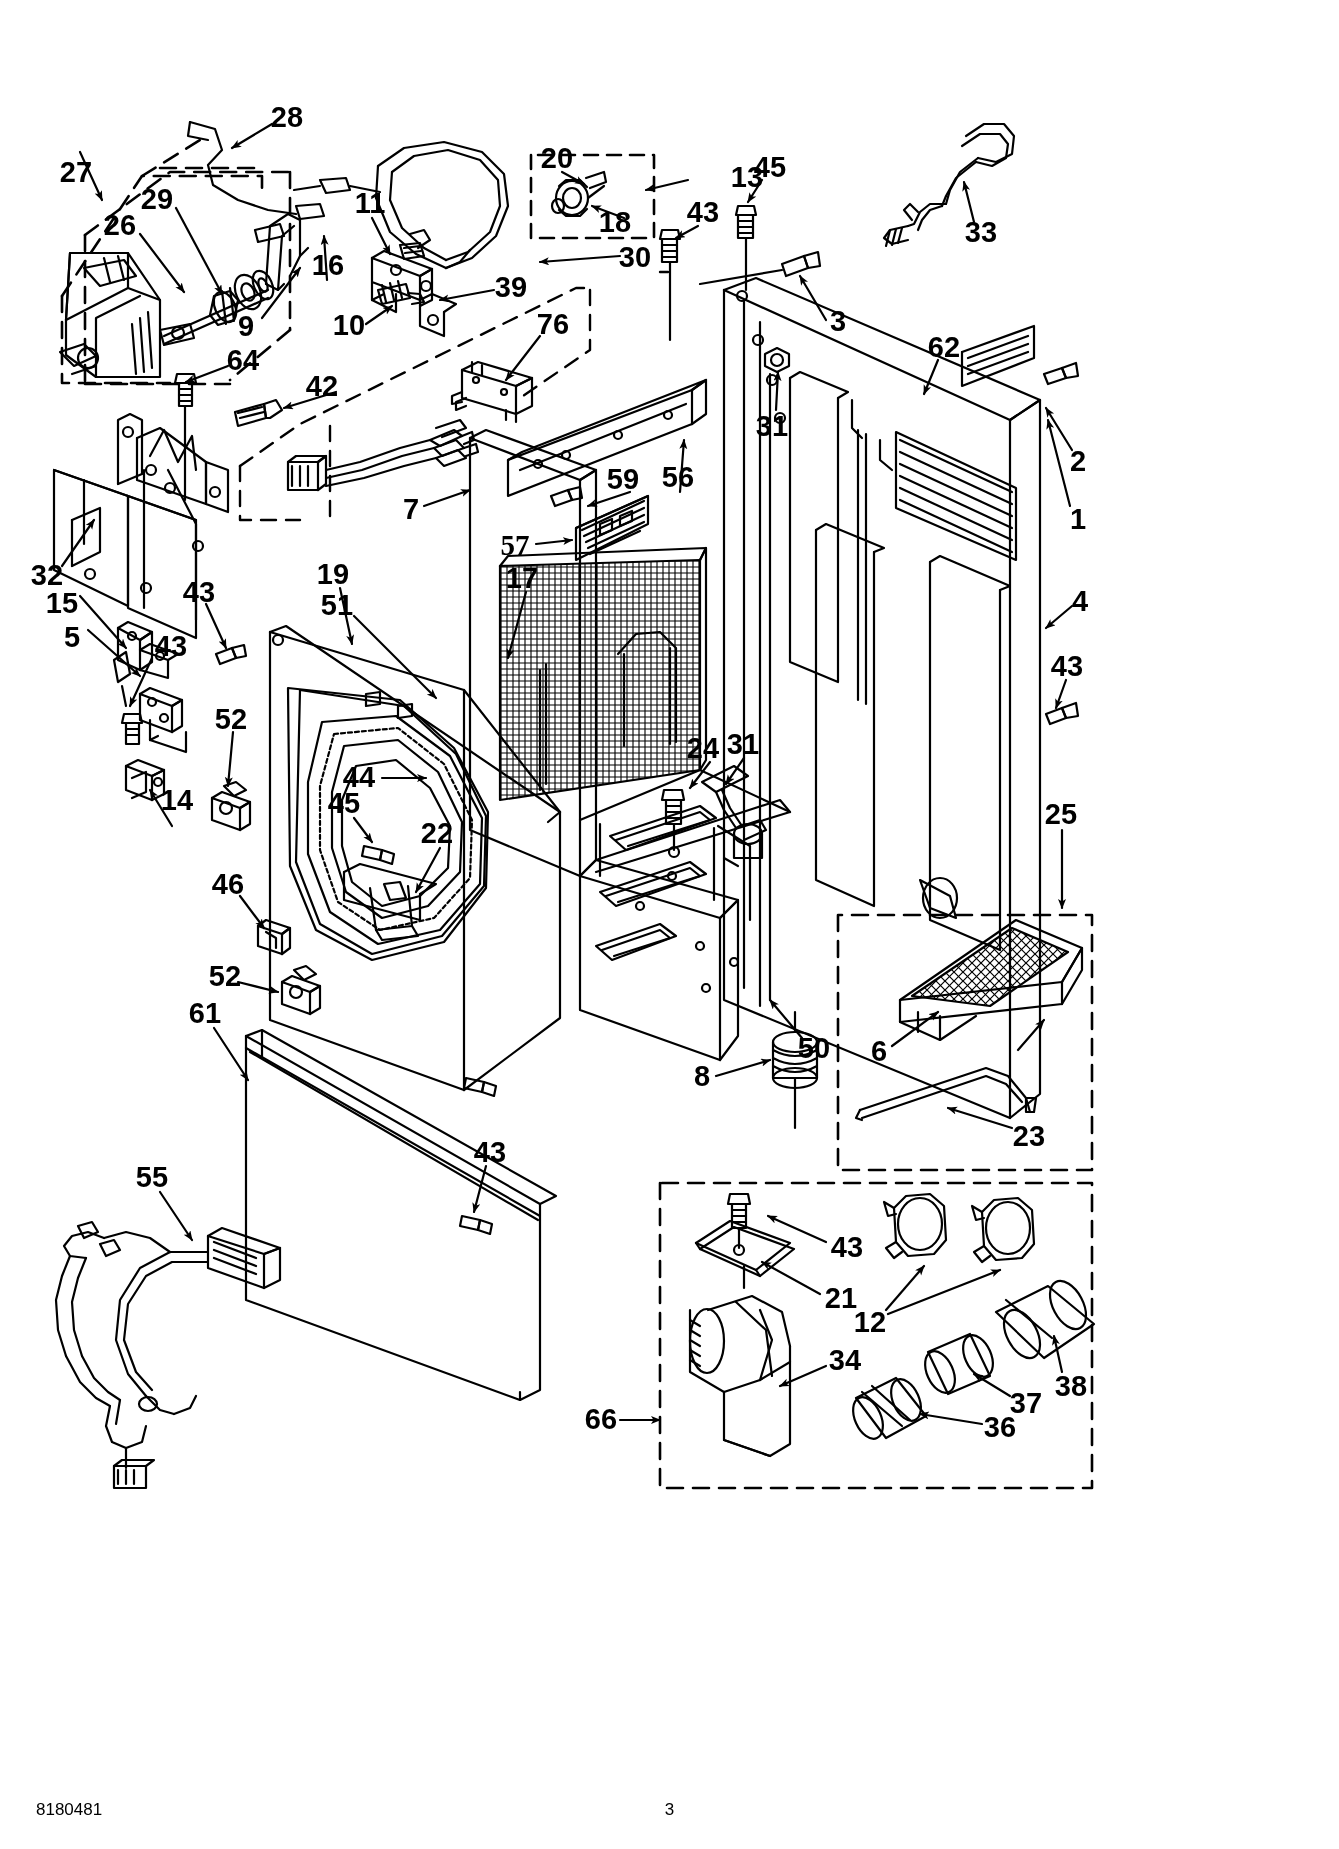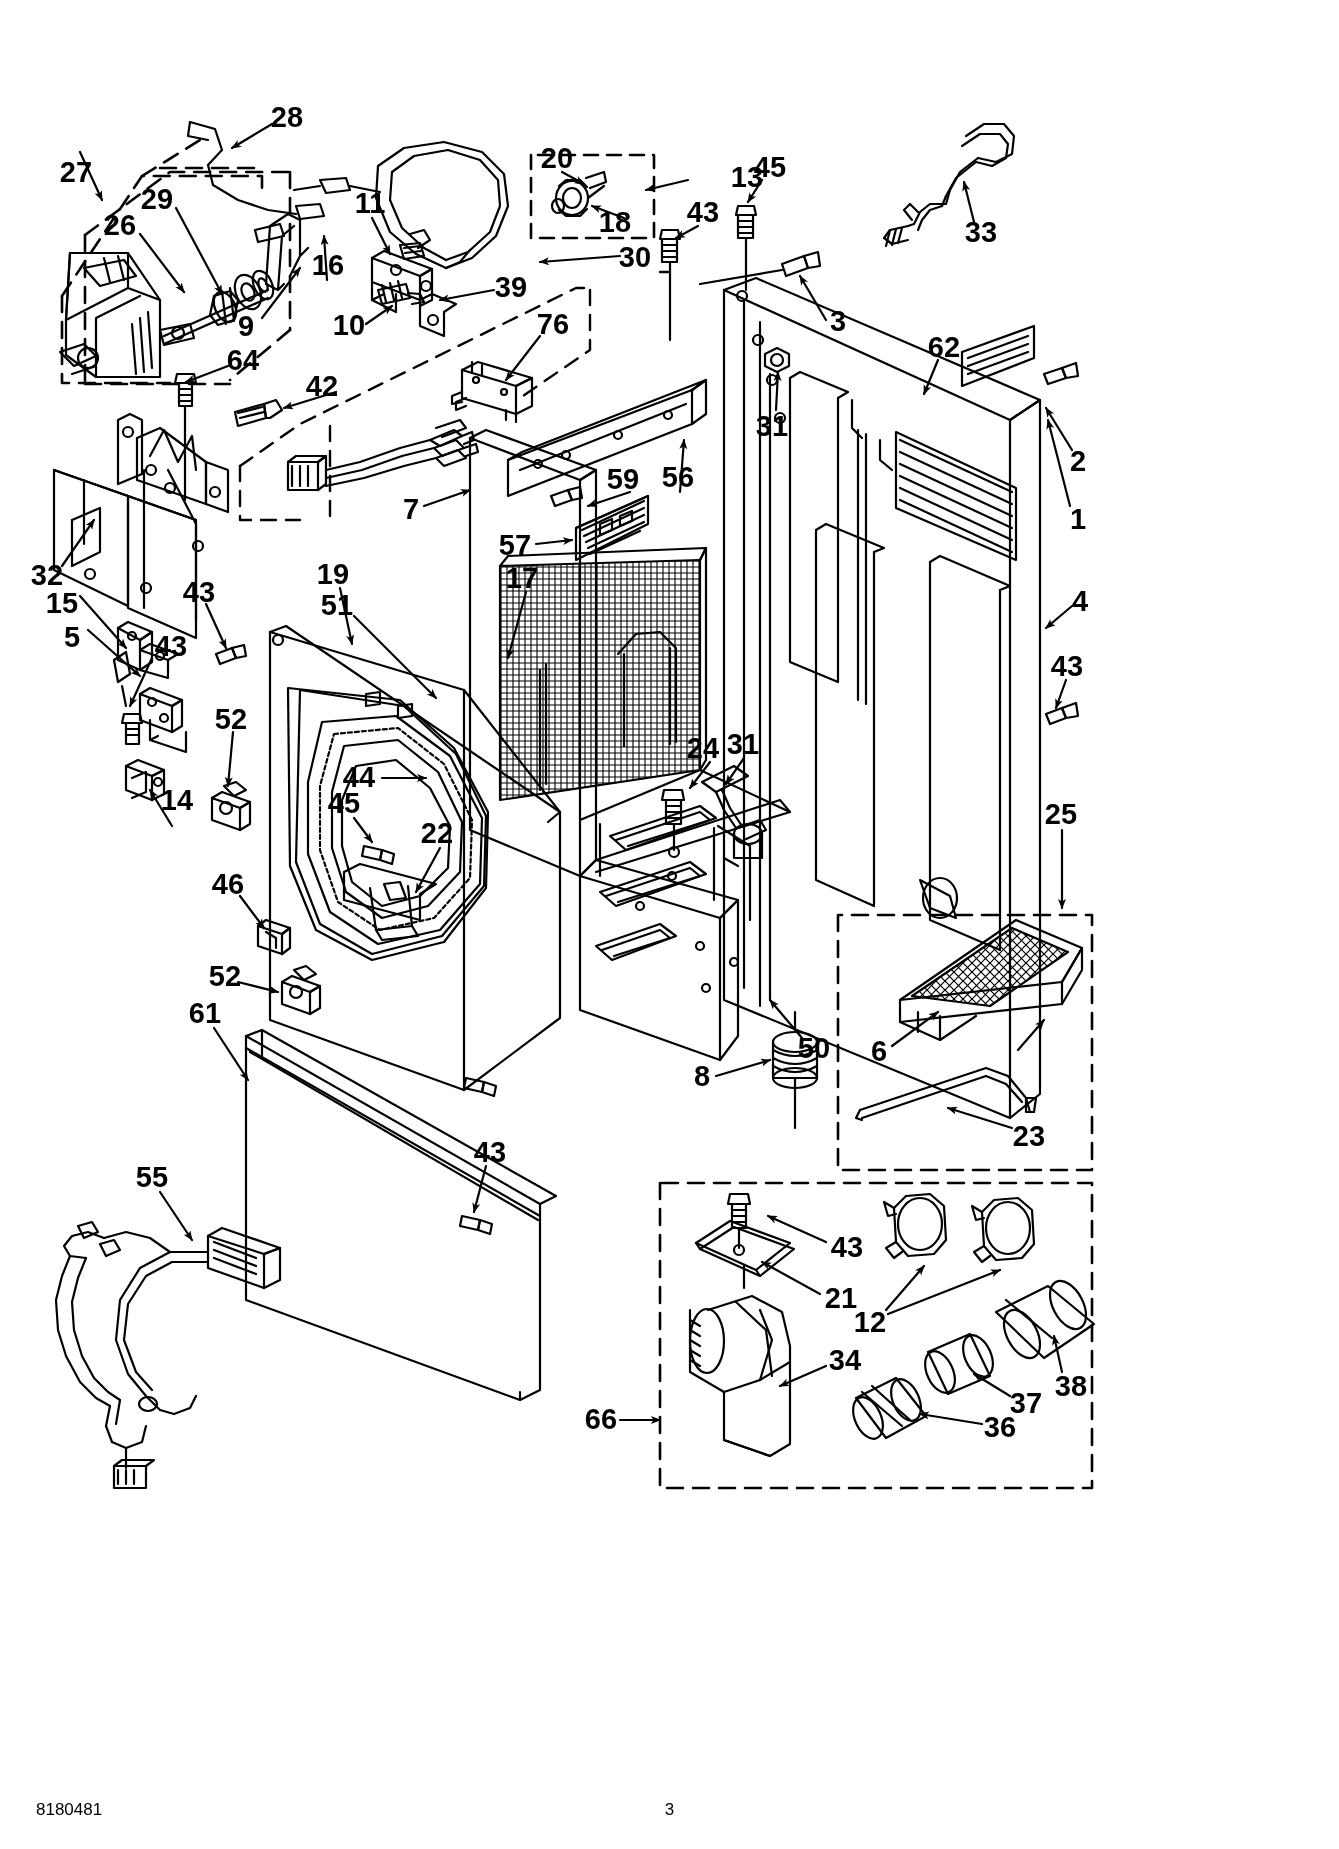--- a/index.html
+++ b/index.html
@@ -766,21 +766,21 @@
     <span class="callout" style="left:553px; top:324px;">76</span>
     <span class="callout" style="left:944px; top:347px;">62</span>
     <span class="callout" style="left:243px; top:360px;">64</span>
     <span class="callout" style="left:772px; top:426px;">31</span>
     <span class="callout" style="left:1078px;top:461px;">2</span>
     <span class="callout" style="left:322px; top:386px;">42</span>
     <span class="callout" style="left:1078px;top:519px;">1</span>
     <span class="callout" style="left:623px; top:479px;">59</span>
     <span class="callout" style="left:678px; top:477px;">56</span>
     <span class="callout" style="left:411px; top:509px;">7</span>
-    <span class="callout" style="left:515px; top:545px;">57</span>
+    <span class="callout" style="left:515px; top:545px;font-family:Liberation Serif, serif;">57</span>
     <span class="callout" style="left:47px;  top:575px;">32</span>
     <span class="callout" style="left:62px;  top:603px;">15</span>
     <span class="callout" style="left:72px;  top:637px;">5</span>
     <span class="callout" style="left:199px; top:592px;">43</span>
     <span class="callout" style="left:171px; top:646px;">43</span>
     <span class="callout" style="left:333px; top:574px;">19</span>
     <span class="callout" style="left:337px; top:605px;">51</span>
     <span class="callout" style="left:522px; top:578px;">17</span>
     <span class="callout" style="left:1080px;top:601px;">4</span>
     <span class="callout" style="left:1067px;top:666px;">43</span>

